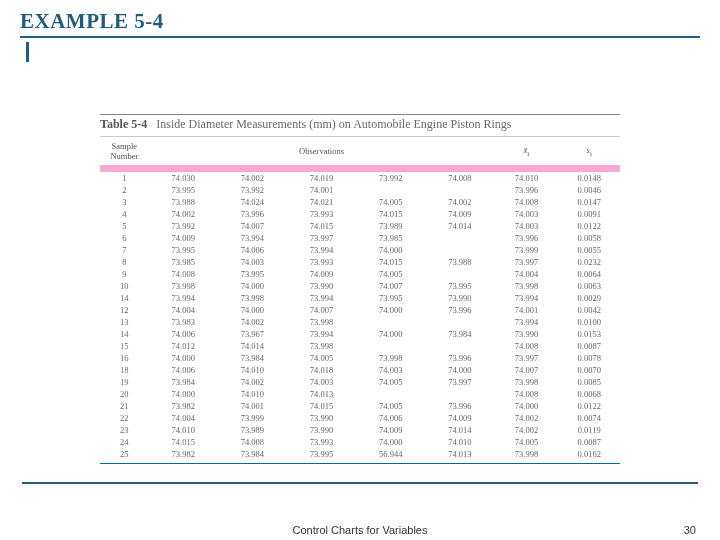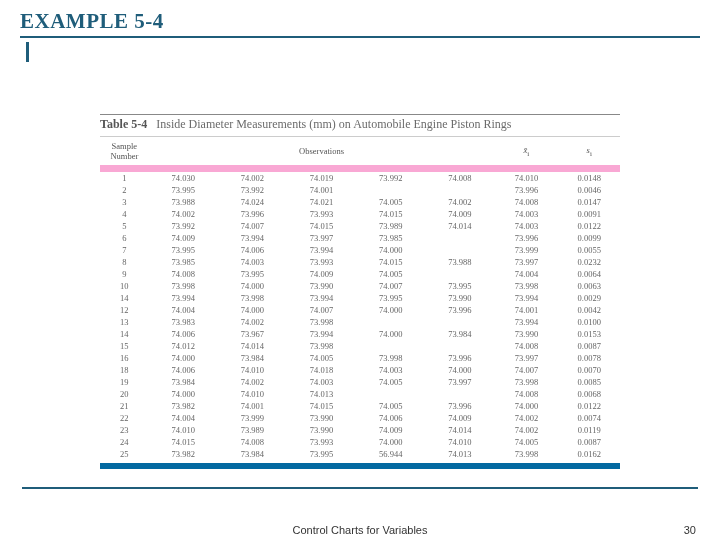--- a/index.html
+++ b/index.html
@@ -57,21 +57,21 @@
     padding: 4px 2px;
     border-bottom: 7px solid #f9a8d4;
     color: #555;
   }
   tbody td {
     padding: 1px 3px;
     text-align: center;
     white-space: nowrap;
   }
   tbody tr:last-child td {
-    border-bottom: 6px solid #0369a1;
+    border-bottom: 1px solid #0369a1;
     padding-bottom: 4px;
   }
   .col-sn { width: 38px; text-align: center; }
   .col-obs { width: 54px; }
   .col-xbar { width: 50px; }
   .col-s { width: 48px; }
   .bottom-rule {
     margin: 18px 22px 0 22px;
     border: none;
     border-top: 2px solid #1f5d7a;
@@ -172,21 +172,21 @@
           <td class="col-s">0.0122</td>
         </tr>
         <tr>
           <td class="col-sn">6</td>
           <td class="col-obs">74.009</td>
           <td class="col-obs">73.994</td>
           <td class="col-obs">73.997</td>
           <td class="col-obs">73.985</td>
           <td class="col-obs"></td>
           <td class="col-xbar">73.996</td>
-          <td class="col-s">0.0099</td>
+          <td class="col-s">0.0058</td>
         </tr>
         <tr>
           <td class="col-sn">7</td>
           <td class="col-obs">73.995</td>
           <td class="col-obs">74.006</td>
           <td class="col-obs">73.994</td>
           <td class="col-obs">74.000</td>
           <td class="col-obs"></td>
           <td class="col-xbar">73.999</td>
           <td class="col-s">0.0055</td>

